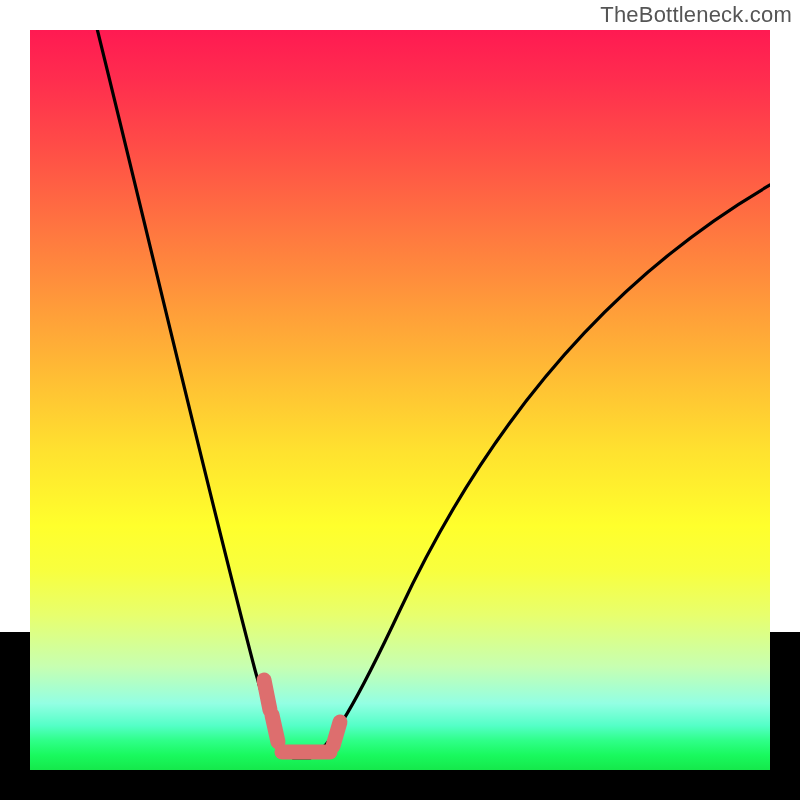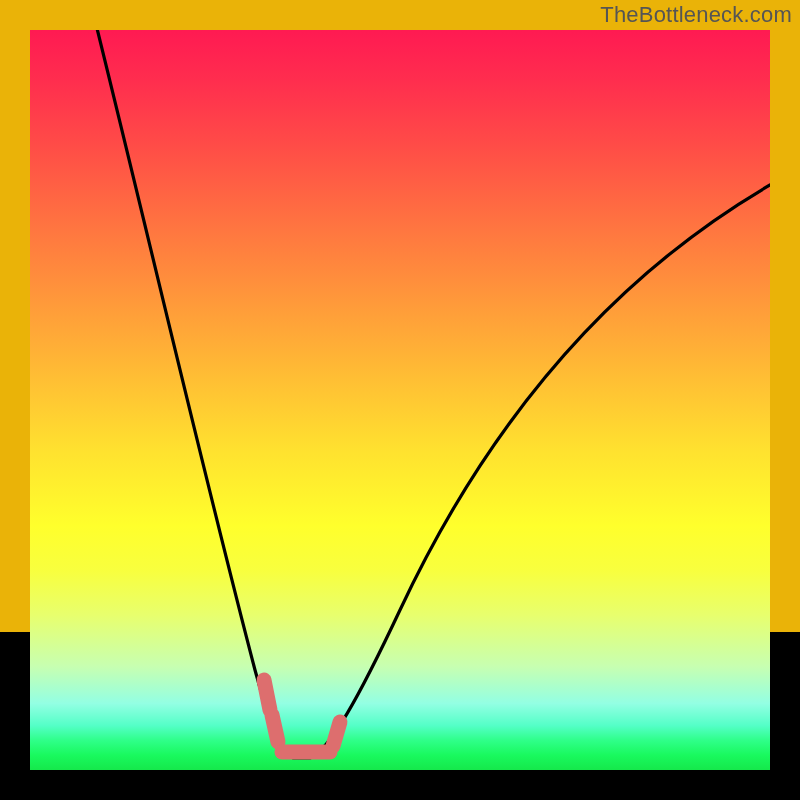--- a/index.html
+++ b/index.html
@@ -10,21 +10,21 @@
     overflow: hidden;
     background: #000;
     font-family: Arial, Helvetica, sans-serif;
   }
   .frame {
     position: absolute;
     top: 0;
     left: 0;
     width: 800px;
     height: 632px;
-    background: #eab308;
+    background: #ffffff;
   }
   .plot {
     position: absolute;
     top: 30px;
     left: 30px;
     width: 740px;
     height: 740px;
     overflow: hidden;
   }
   .gradient {

